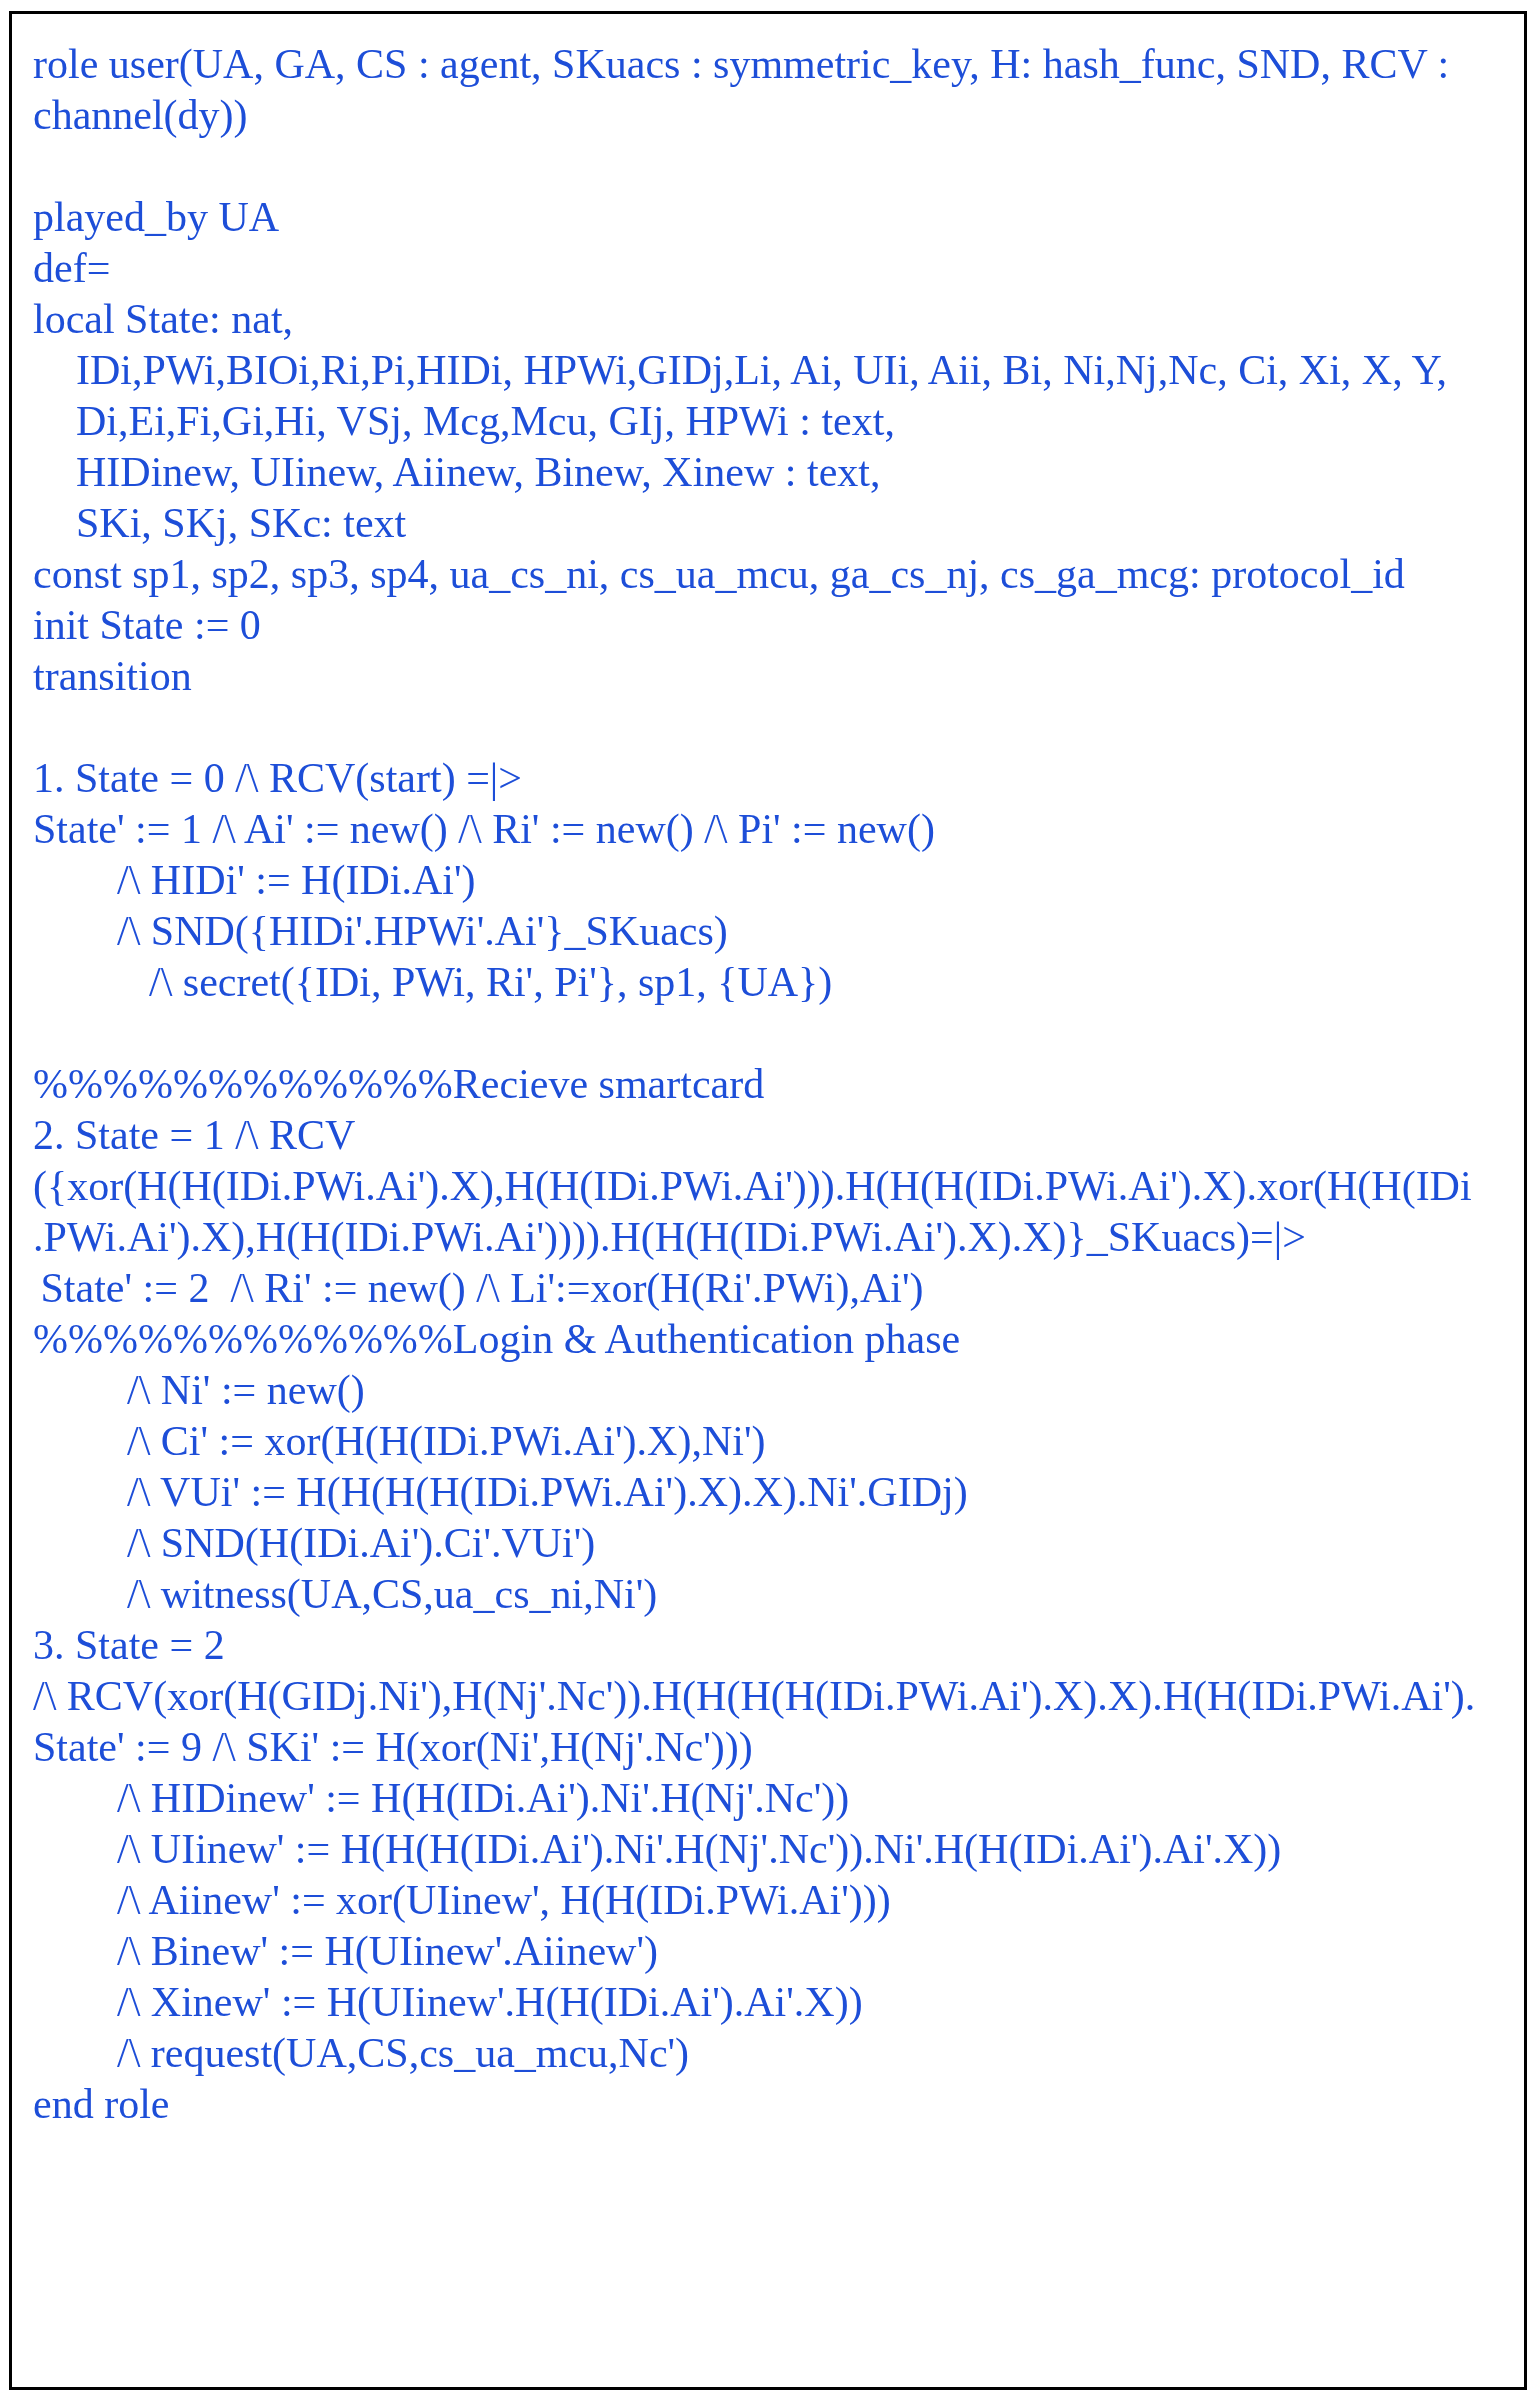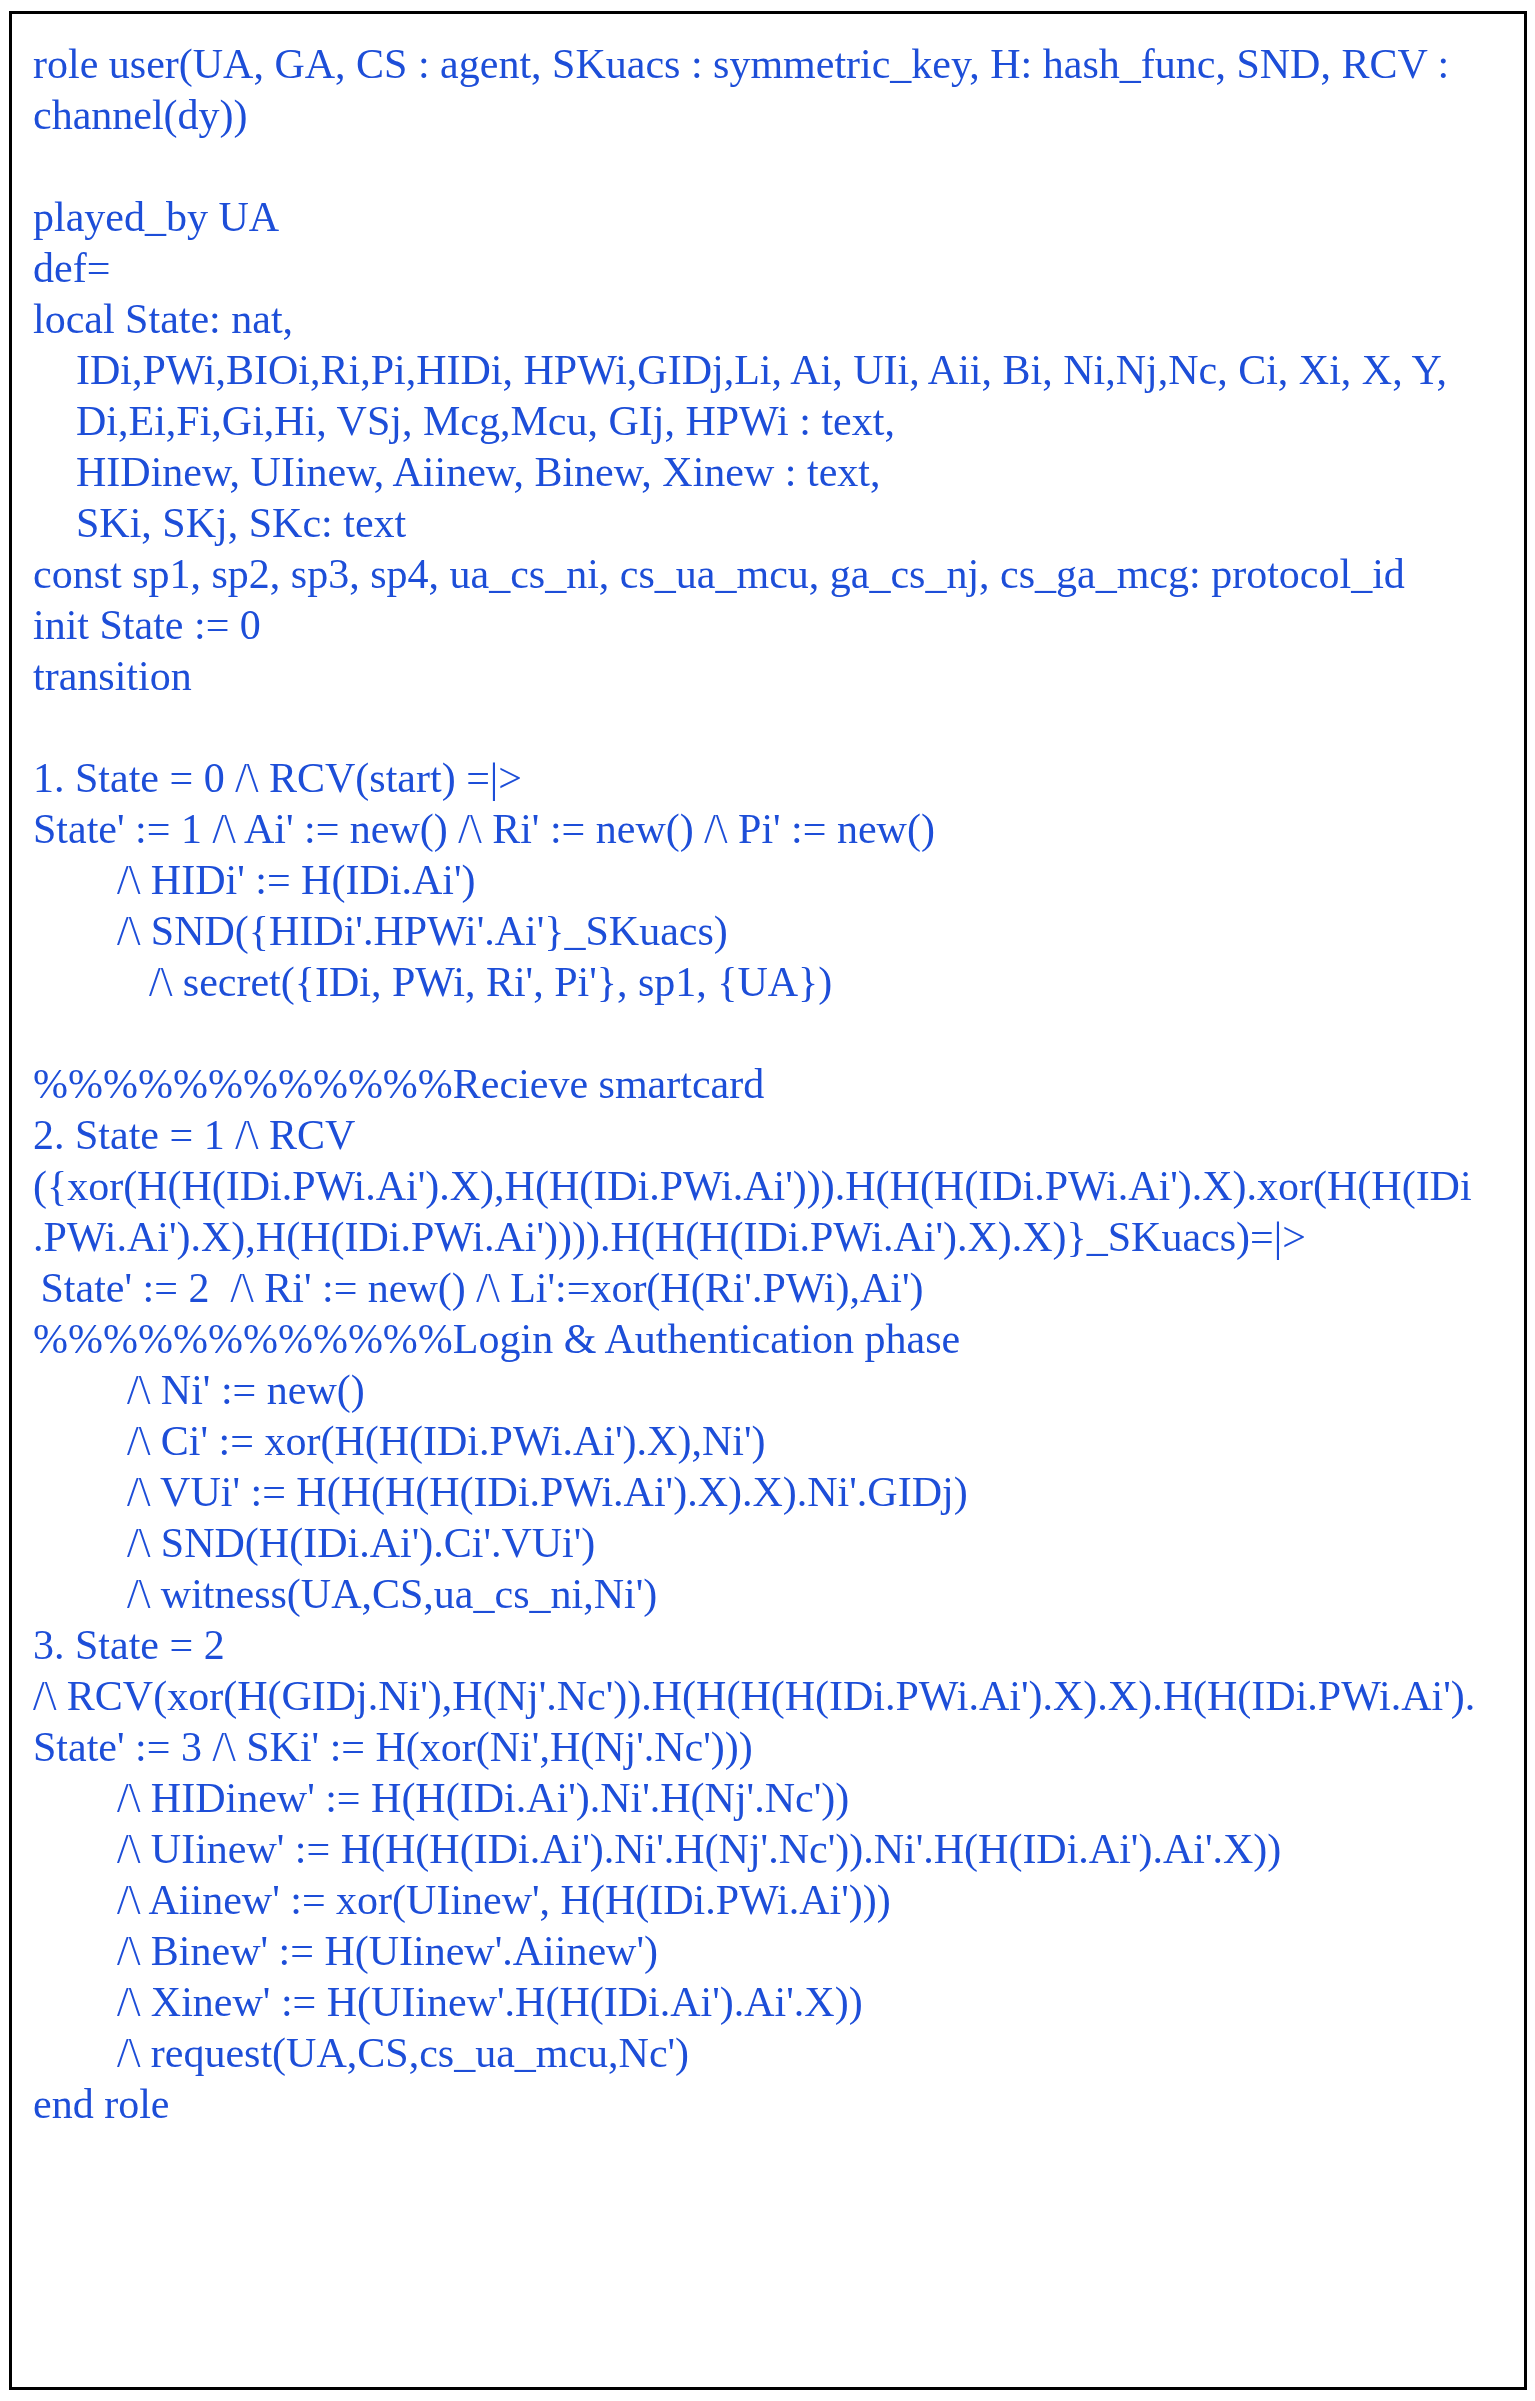--- a/index.html
+++ b/index.html
@@ -84,21 +84,21 @@
 
   <span class="line">%%%%%%%%%%%%Login &amp; Authentication phase</span>
   <span class="line i3">/\ Ni' := new()</span>
   <span class="line i3">/\ Ci' := xor(H(H(IDi.PWi.Ai').X),Ni')</span>
   <span class="line i3">/\ VUi' := H(H(H(H(IDi.PWi.Ai').X).X).Ni'.GIDj)</span>
   <span class="line i3">/\ SND(H(IDi.Ai').Ci'.VUi')</span>
   <span class="line i3">/\ witness(UA,CS,ua_cs_ni,Ni')</span>
 
   <span class="line">3. State = 2</span>
   <span class="line">/\ RCV(xor(H(GIDj.Ni'),H(Nj'.Nc')).H(H(H(H(IDi.PWi.Ai').X).X).H(H(IDi.PWi.Ai').</span>
-  <span class="line">State' := 3 /\ SKi' := H(xor(Ni',H(Nj'.Nc')))</span>
+  <span class="line">State' := 9 /\ SKi' := H(xor(Ni',H(Nj'.Nc')))</span>
   <span class="line i2">/\ HIDinew' := H(H(IDi.Ai').Ni'.H(Nj'.Nc'))</span>
   <span class="line i2">/\ UIinew' := H(H(H(IDi.Ai').Ni'.H(Nj'.Nc')).Ni'.H(H(IDi.Ai').Ai'.X))</span>
   <span class="line i2">/\ Aiinew' := xor(UIinew', H(H(IDi.PWi.Ai')))</span>
   <span class="line i2">/\ Binew' := H(UIinew'.Aiinew')</span>
   <span class="line i2">/\ Xinew' := H(UIinew'.H(H(IDi.Ai').Ai'.X))</span>
   <span class="line i2">/\ request(UA,CS,cs_ua_mcu,Nc')</span>
   <span class="line">end role</span>
 </div>
 
 

